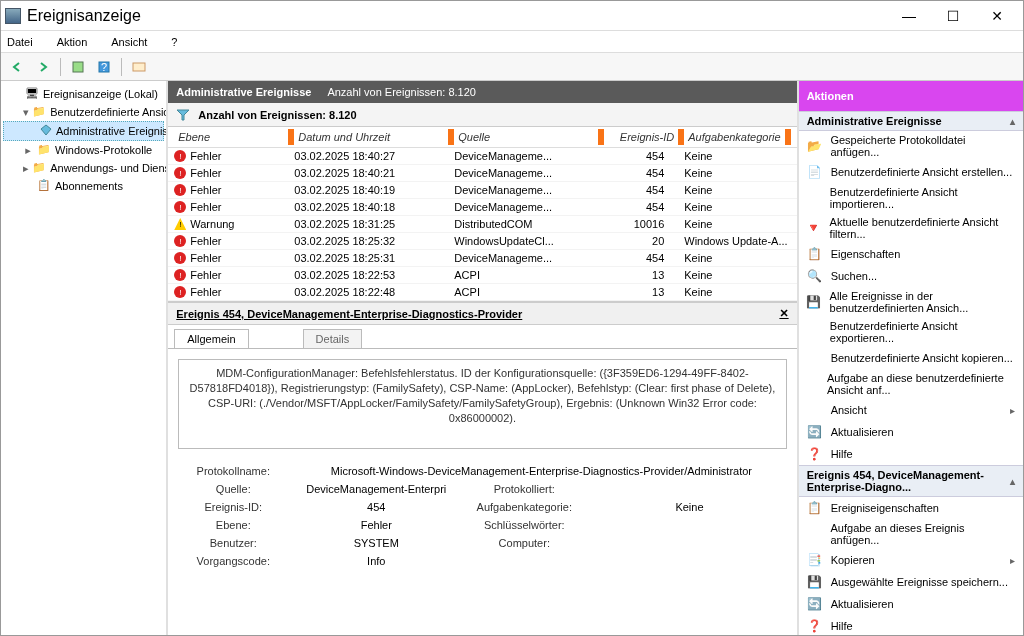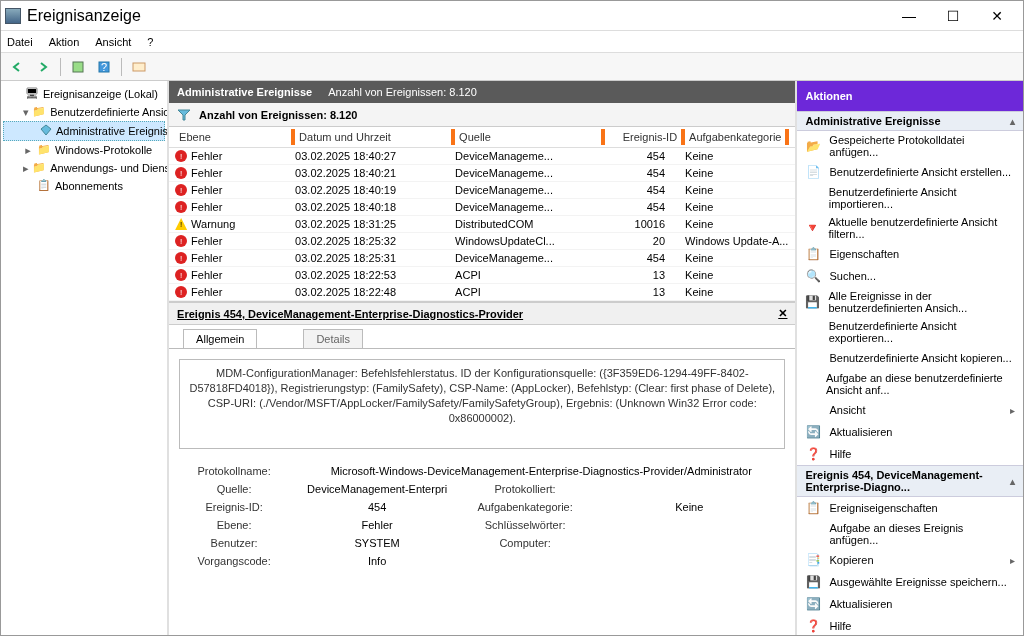--- a/index.html
+++ b/index.html
@@ -2,58 +2,58 @@
 <html><head>
 <meta charset="utf-8">
 <style>
 * { box-sizing: border-box; margin: 0; padding: 0; font-family: "Segoe UI", Tahoma, sans-serif; font-size: 11px; }
 body { background: #fff; width: 1024px; height: 636px; overflow: hidden; border: 1px solid #999; }
 .titlebar { height: 30px; display: flex; align-items: center; padding: 0 4px; border-bottom: 1px solid #ddd; }
 .titlebar .app-icon { width: 16px; height: 16px; margin-right: 6px; background: linear-gradient(#8ab, #468); border: 1px solid #456; }
 .titlebar .title { flex: 1; font-size: 16px; }
 .titlebar .win-btns { display: flex; gap: 0; }
 .titlebar .win-btn { width: 44px; height: 28px; display: flex; align-items: center; justify-content: center; font-size: 14px; cursor: default; }
-.menubar { height: 22px; display: flex; align-items: center; padding: 0 6px; gap: 16px; border-bottom: 1px solid #ddd; }
+.menubar { height: 22px; display: flex; align-items: center; padding: 0 6px; gap: 24px; border-bottom: 1px solid #ddd; }
 .menubar span { cursor: default; }
 .toolbar { height: 28px; display: flex; align-items: center; padding: 0 4px; gap: 2px; border-bottom: 1px solid #ccc; background: #f7f7f7; }
 .toolbar .tbtn { width: 24px; height: 22px; display: flex; align-items: center; justify-content: center; border: 1px solid transparent; }
 .toolbar .sep { width: 1px; height: 18px; background: #bbb; margin: 0 3px; }
 .main { display: flex; height: calc(100% - 80px); }
 .tree { width: 190px; border-right: 2px solid #e0e0e0; padding: 4px 2px; overflow: hidden; }
 .tree-item { padding: 2px 4px 2px 8px; display: flex; align-items: center; gap: 4px; white-space: nowrap; cursor: default; }
 .tree-item.l1 { padding-left: 20px; }
 .tree-item.l2 { padding-left: 36px; }
 .tree-item.sel { background: #cde8ff; border: 1px dotted #5ab; }
 .tree .exp { width: 10px; display: inline-block; text-align: center; color: #666; }
 .tree .ticon { width: 14px; height: 14px; display: inline-block; }
 .center { flex: 1; display: flex; flex-direction: column; border-right: 2px solid #e0e0e0; }
 .center-header { background: #5a5a5a; color: #fff; height: 22px; display: flex; align-items: center; padding: 0 8px; gap: 16px; font-size: 11px; }
 .center-header b { font-weight: 600; }
 .filter-bar { background: #f4f4f4; border-bottom: 1px solid #ccc; height: 24px; display: flex; align-items: center; padding: 0 8px; gap: 8px; }
 .filter-icon { width: 14px; height: 14px; }
 .events { flex: 0 0 176px; overflow-y: auto; border-bottom: 2px solid #ccc; }
 .ehdr, .erow { display: grid; grid-template-columns: 120px 160px 150px 80px 1fr; padding: 2px 6px; align-items: center; }
 .ehdr { background: #fff; border-bottom: 1px solid #ddd; position: sticky; top: 0; font-weight: 400; color: #333; }
-.ehdr span { border-right: 4px solid #f97316; padding: 2px 4px; }
+.ehdr span { border-right: 6px solid #f97316; padding: 2px 4px; font-style: italic; }
 .erow { border-bottom: 1px solid #f3f3f3; }
 .erow .lvl { display: flex; align-items: center; gap: 4px; }
 .lvl-icon { width: 12px; height: 12px; border-radius: 50%; display: inline-flex; align-items: center; justify-content: center; font-size: 8px; color: #fff; }
 .lvl-icon.err { background: #d22; }
 .lvl-icon.warn { background: #fc0; color: #000; border-radius: 0; clip-path: polygon(50% 0, 100% 100%, 0 100%); }
 .eid { text-align: right; padding-right: 20px; }
 .detail-header { background: #f0f0f0; border-bottom: 1px solid #ccc; height: 22px; display: flex; align-items: center; padding: 0 8px; justify-content: space-between; font-weight: 600; text-decoration: underline; }
-.tabs { display: flex; gap: 0; padding: 4px 14px 0; border-bottom: 1px solid #bbb; }
+.tabs { display: flex; gap: 8px; padding: 4px 6px 0; border-bottom: 1px solid #bbb; }
 .tab { padding: 3px 12px; border: 1px solid #bbb; border-bottom: none; background: #fff; margin-right: 2px; cursor: default; }
 .tab.inactive { background: #f3f3f3; color: #666; margin-left: 44px; }
 .detail-body { flex: 1; padding: 10px; overflow: auto; text-align: center; }
 .detail-text { border: 1px solid #bbb; padding: 6px; height: 90px; overflow: auto; font-size: 11px; line-height: 1.35; color: #333; margin-bottom: 16px; }
 .detail-grid { display: grid; grid-template-columns: 110px 160px 120px 1fr; row-gap: 6px; column-gap: 8px; }
 .detail-grid .k { color: #333; font-weight: 400; }
 .actions { width: 256px; display: flex; flex-direction: column; }
-.actions-header { background: #6d28d9; color: #fff; height: 30px; display: flex; align-items: center; padding: 12px 8px; font-size: 11px; font-weight: 600; }
+.actions-header { background: #d946ef; color: #fff; height: 30px; display: flex; align-items: center; padding: 12px 8px; font-size: 11px; font-weight: 600; }
 .act-group-h { background: #e9eef5; border-top: 1px solid #ccd; border-bottom: 1px solid #ccd; padding: 3px 8px; font-weight: 600; display: flex; align-items: center; justify-content: space-between; }
 .act-item { display: flex; align-items: center; gap: 8px; padding: 3px 8px; cursor: default; }
 .act-icon { width: 16px; height: 16px; display: flex; align-items: center; justify-content: center; font-size: 12px; }
 .chevron { font-size: 10px; color: #666; }
 svg { display: block; }
 </style>
 </head>
 <body>
 
 <div class="titlebar">

